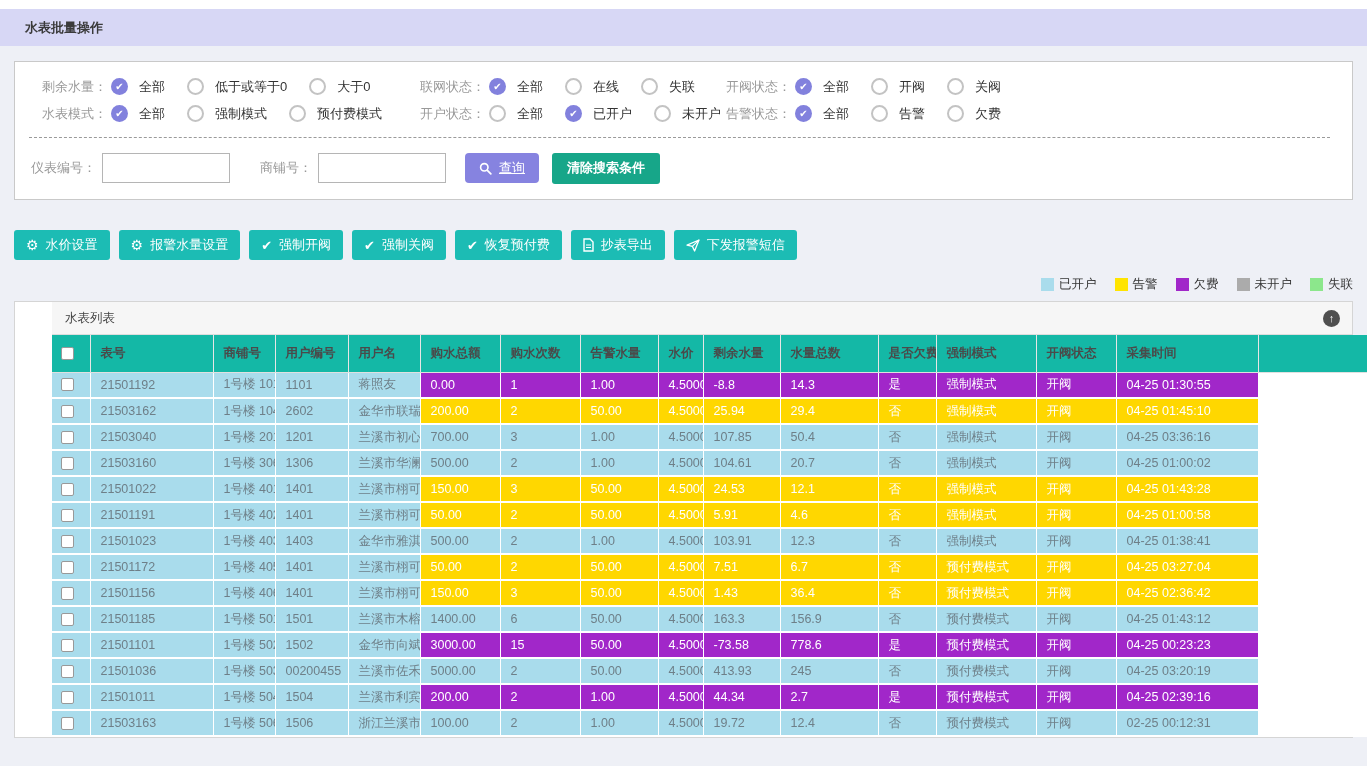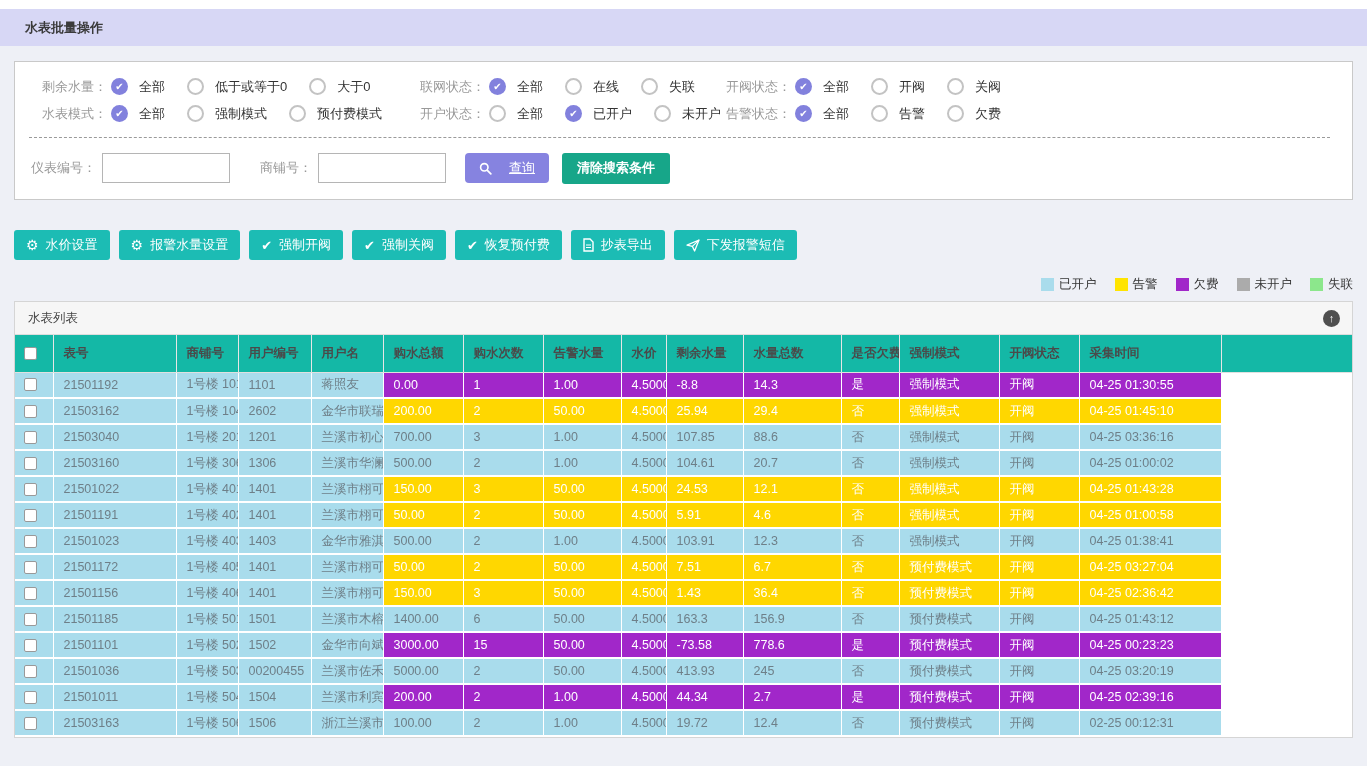--- a/index.html
+++ b/index.html
@@ -36,36 +36,36 @@
   .search-row { display:flex; align-items:center; padding:0 16px; height:32px; }
   .slabel { color:#999; font-size:13px; white-space:nowrap; }
   .sfield {
     width:128px; height:30px; border:1px solid #b5b5b5; background:#fff;
     margin-left:6px; outline:none; padding:0 6px; font-size:13px;
   }
   .slabel.second { margin-left:30px; }
   .btn { border:none; cursor:pointer; color:#fff; display:flex; align-items:center;
          font-family:inherit; white-space:nowrap; }
   .query-btn { margin-left:19px; background:#8683e0; height:30px; padding:0 14px;
-               border-radius:4px; font-size:13px; gap:17px;text-decoration:underline; }
+               border-radius:4px; font-size:13px; gap:7px;text-decoration:underline; }
   .clear-btn { margin-left:13px; background:#17a689; height:31px; padding:0 15px;
                border-radius:3px; font-size:13px; font-weight:bold; }
   
   .actions-row { margin:30px 14px 0 14px; display:flex; gap:9px; }
   .abtn { background:#1cbcb4; height:30px; padding:0 12px; border-radius:3px;
           font-size:13px; gap:7px; }
   .icon { display:flex; align-items:center; justify-content:center; }
   .glyph-icon { font-size:13px; line-height:1; }
   
   .legend-row { display:flex; justify-content:flex-end; align-items:center;
                 margin:16px 14px 8px 14px; }
   .legend-item { display:flex; align-items:center; margin-left:18px; font-size:12.5px; color:#333; }
   .lsq { width:13px; height:13px; margin-right:5px; }
   
-  .table-panel { margin:8px 14px 0 14px; background:#fff; border:1px solid #d5d5d5; }
+  .table-panel { margin:8px 14px 0 14px; background:#fff; border:1px solid #d5d5d5;padding-left:37px; }
   .panel-header { height:33px; background:#f6f6f6; border-bottom:1px solid #ddd;
                   display:flex; align-items:center; justify-content:space-between;
                   padding:0 12px 0 13px; font-size:12.5px; color:#444; }
   .up-circle { width:17px; height:17px; border-radius:50%; background:#4f4f4f; color:#fff;
                display:flex; align-items:center; justify-content:center; font-size:11px;
                cursor:pointer; }
   table { border-collapse:collapse; table-layout:fixed; width:1337px; }
   thead th { height:37px; background:#14b8a6; border-bottom:1px solid #e0e0e0;
              border-right:1px solid #e6e6e6; font-size:12.5px; color:#4a4a4a;
              text-align:left; padding:0 0 0 10px; font-weight:bold; white-space:nowrap; overflow:hidden; }
@@ -367,21 +367,21 @@
           </td>
           <td class="st-open">21503040</td>
           <td class="st-open">1号楼 201</td>
           <td class="st-open">1201</td>
           <td class="st-open">兰溪市初心饮</td>
           <td class="st-open">700.00</td>
           <td class="st-open">3</td>
           <td class="st-open">1.00</td>
           <td class="st-open">4.5000</td>
           <td class="st-open">107.85</td>
-          <td class="st-open">88.6</td>
+          <td class="st-open">50.4</td>
           <td class="st-open">否</td>
           <td class="st-open">强制模式</td>
           <td class="st-open">开阀</td>
           <td class="st-open">04-25 03:36:16</td>
           <td class="filler"></td>
         </tr>
         <tr>
           <td class="st-open cb-cell">
             <input type="checkbox" style="">
           </td>

